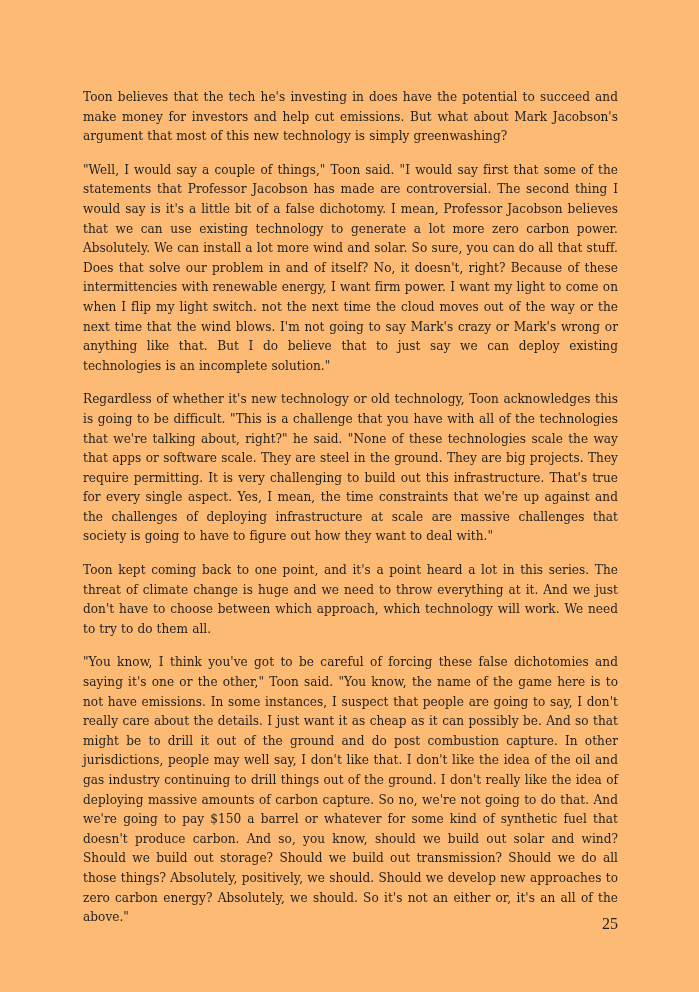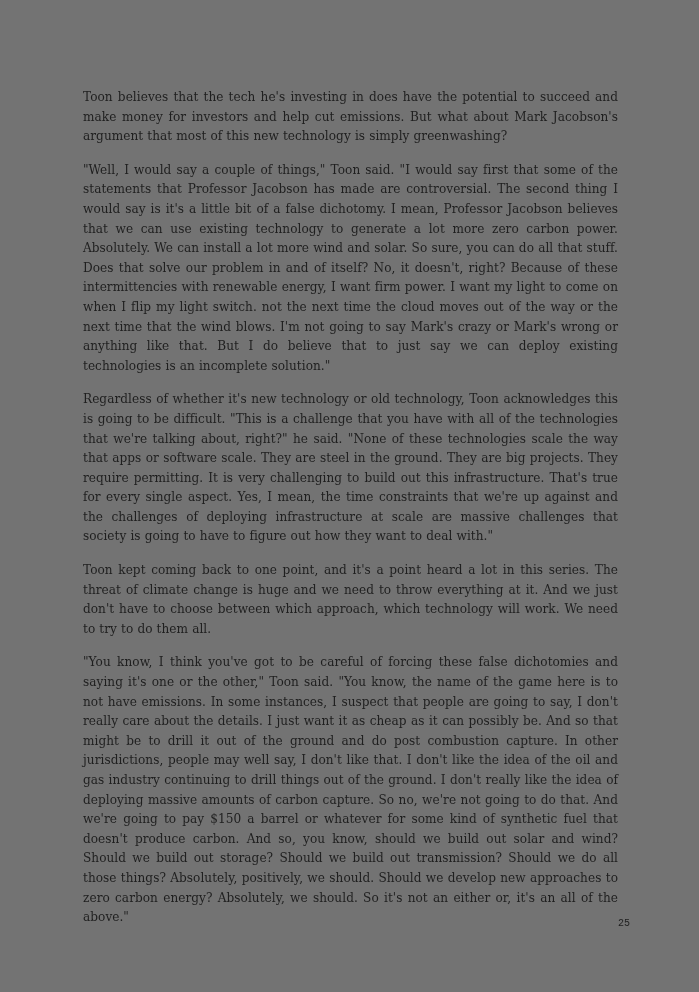--- a/index.html
+++ b/index.html
@@ -13,21 +13,21 @@
     font-family: "DejaVu Serif", serif;
     color: #1a1a1a;
     position: relative;
   }
   .page {
     position: absolute;
     left: 0;
     top: 0;
     width: 699px;
     height: 992px;
-    background: #737373;
+    background: #fdba74;
     box-sizing: border-box;
   }
   .content {
     position: absolute;
     left: 83px;
     top: 88px;
     width: 535px;
   }
   p.para {
     margin: 0 0 14px 0;
@@ -37,26 +37,26 @@
     text-justify: inter-word;
     letter-spacing: 0.05px;
     word-spacing: 0.2px;
     color: #1f1f1f;
   }
   p.para:last-of-type {
     margin-bottom: 0;
   }
   .page-number {
     position: absolute;
-    right: 69px;
+    right: 81px;
     top: 916px;
-    font-size: 10px;
+    font-size: 16px;
     line-height: 16px;
     color: #1f1f1f;
-    font-family: Liberation Mono, monospace;
+    font-family: Liberation Serif, serif;
   }
 </style>
 </head>
 <body>
 
 <div class="page">
   <div class="content">
     <p class="para">Toon believes that the tech he's investing in does have the potential to succeed and make money for investors and help cut emissions. But what about Mark Jacobson's argument that most of this new technology is simply greenwashing?</p>
     <p class="para">"Well, I would say a couple of things," Toon said. "I would say first that some of the statements that Professor Jacobson has made are controversial. The second thing I would say is it's a little bit of a false dichotomy. I mean, Professor Jacobson believes that we can use existing technology to generate a lot more zero carbon power. Absolutely. We can install a lot more wind and solar. So sure, you can do all that stuff. Does that solve our problem in and of itself? No, it doesn't, right? Because of these intermittencies with renewable energy, I want firm power. I want my light to come on when I flip my light switch. not the next time the cloud moves out of the way or the next time that the wind blows. I'm not going to say Mark's crazy or Mark's wrong or anything like that. But I do believe that to just say we can deploy existing technologies is an incomplete solution."</p>
     <p class="para">Regardless of whether it's new technology or old technology, Toon acknowledges this is going to be difficult. "This is a challenge that you have with all of the technologies that we're talking about, right?" he said. "None of these technologies scale the way that apps or software scale. They are steel in the ground. They are big projects. They require permitting. It is very challenging to build out this infrastructure. That's true for every single aspect. Yes, I mean, the time constraints that we're up against and the challenges of deploying infrastructure at scale are massive challenges that society is going to have to figure out how they want to deal with."</p>

